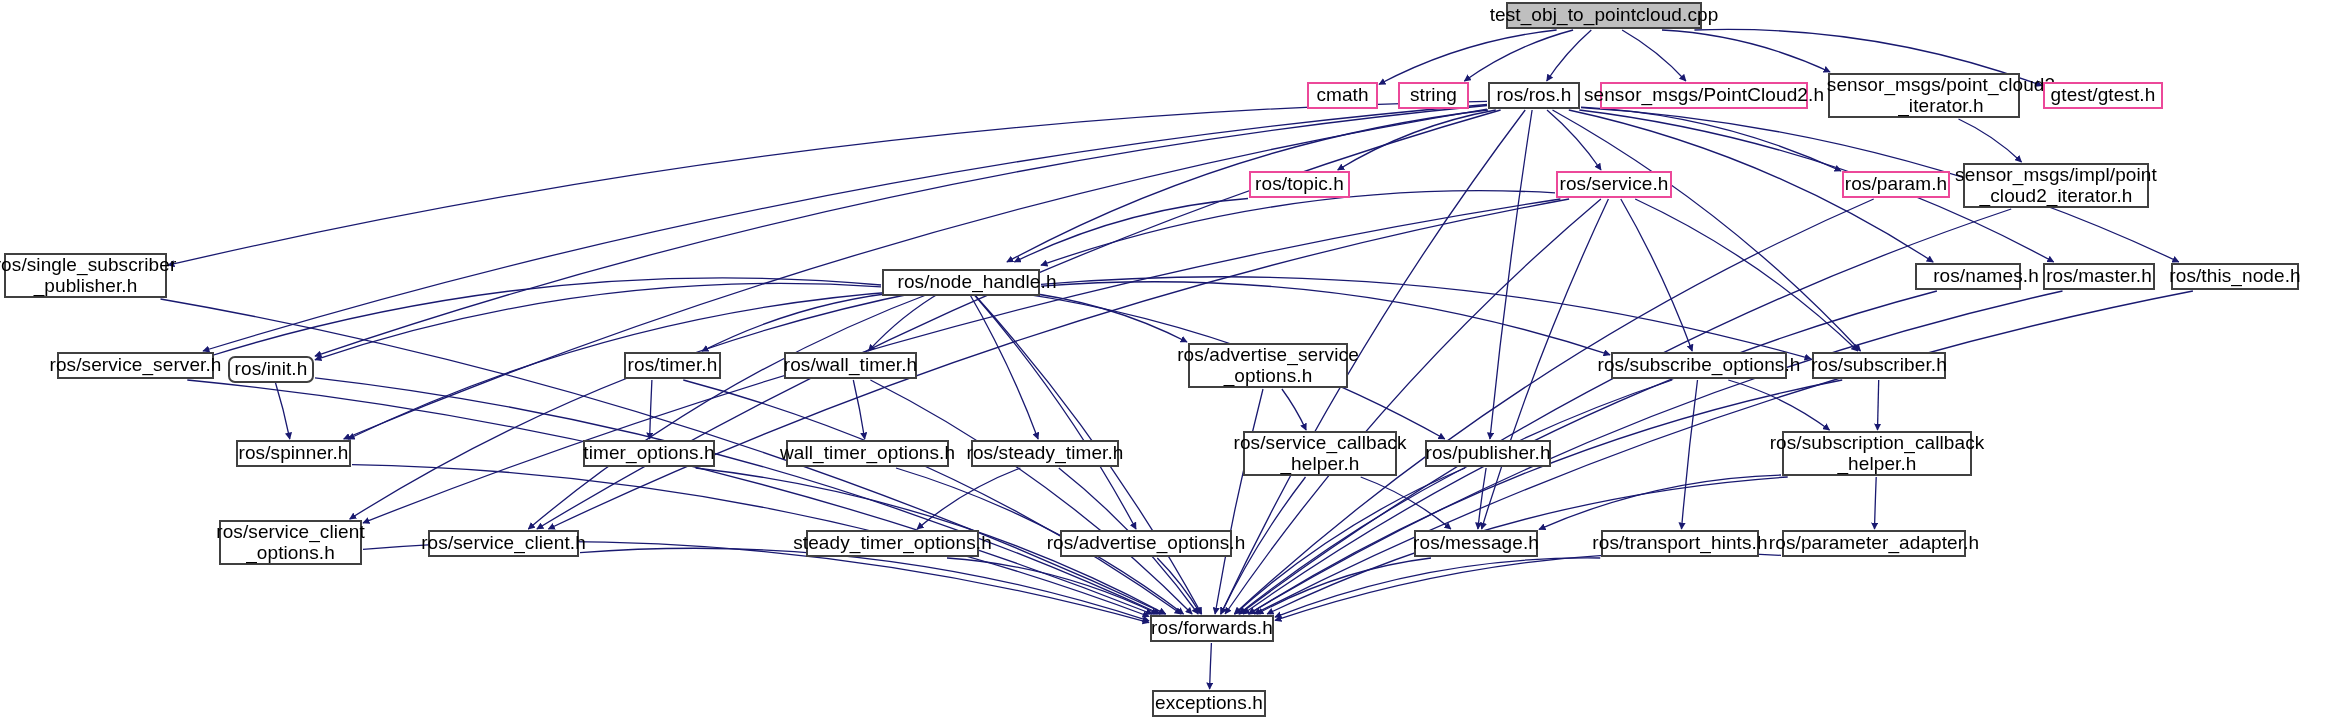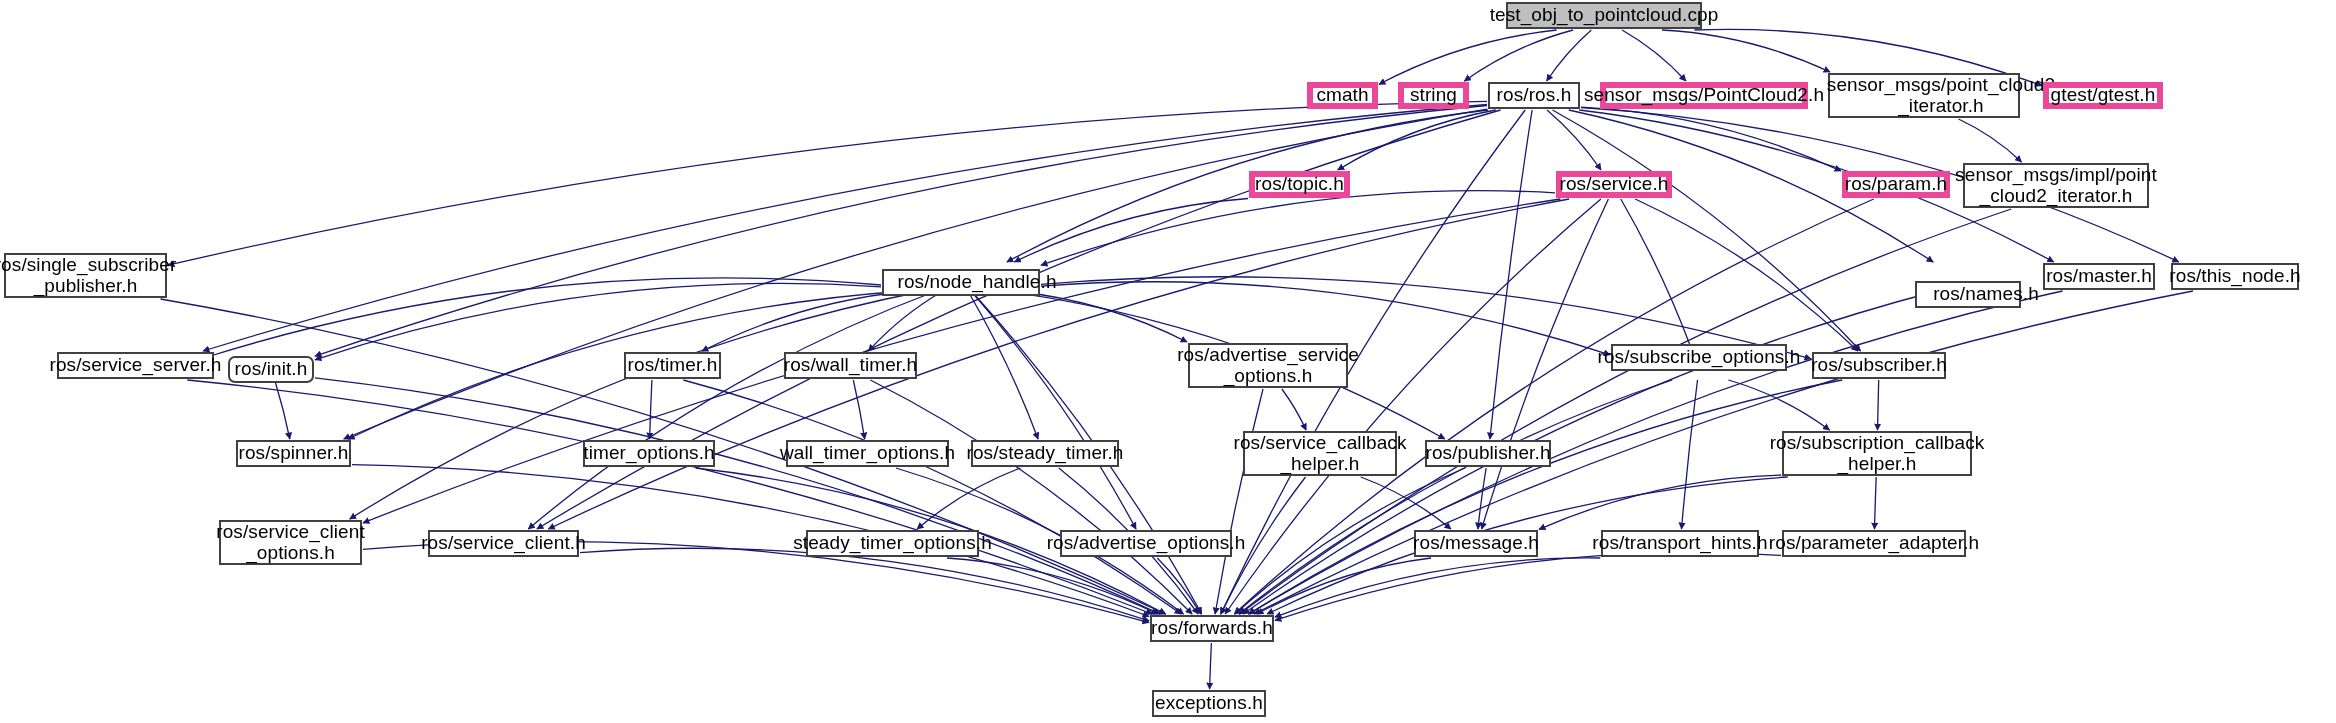--- a/index.html
+++ b/index.html
@@ -24,21 +24,21 @@
     pointer-events: none;
   }
   .node {
     position: absolute;
     box-sizing: border-box;
     display: flex;
     align-items: center;
     justify-content: center;
     text-align: center;
     background: #ffffff;
-    border: 6px solid #ec4899;
+    border: 2px solid #ec4899;
     color: #000000;
     font-size: 19px;
     line-height: 1.1;
     white-space: pre;
     letter-spacing: 0.1px;
     z-index: 5;
   }
   .node.strong {
     border: 2px solid #404040;
   }
@@ -154,30 +154,30 @@
 _iterator.h</div>
       <div class="node" style="left: 2043px; top: 82px; width: 120px; height: 27px;">gtest/gtest.h</div>
       <div class="node" style="left: 1249px; top: 171px; width: 101px; height: 27px;">ros/topic.h</div>
       <div class="node" style="left: 1556px; top: 171px; width: 116px; height: 27px;">ros/service.h</div>
       <div class="node" style="left: 1842px; top: 171px; width: 108px; height: 27px;">ros/param.h</div>
       <div class="node strong" style="left: 1963px; top: 163px; width: 186px; height: 45px;">sensor_msgs/impl/point
 _cloud2_iterator.h</div>
       <div class="node strong" style="left: 4px; top: 253px; width: 163px; height: 45px;">ros/single_subscriber
 _publisher.h</div>
       <div class="node strong" style="left: 882px; top: 269px; width: 158px; height: 27px; padding-left: 32px;">ros/node_handle.h</div>
-      <div class="node strong" style="left: 1915px; top: 281px; width: 106px; height: 27px; padding-left: 36px;">ros/names.h</div>
+      <div class="node strong" style="left: 1915px; top: 263px; width: 106px; height: 27px; padding-left: 36px;">ros/names.h</div>
       <div class="node strong" style="left: 2043px; top: 263px; width: 112px; height: 27px;">ros/master.h</div>
       <div class="node strong" style="left: 2171px; top: 263px; width: 128px; height: 27px;">ros/this_node.h</div>
       <div class="node strong" style="left: 49px; top: 352px; width: 157px; height: 27px; margin-left: 8px;">ros/service_server.h</div>
       <div class="node strong" style="left: 228px; top: 356px; width: 86px; height: 27px; border-radius: 7px;">ros/init.h</div>
       <div class="node strong" style="left: 604px; top: 352px; width: 97px; height: 27px; margin-left: 20px;">ros/timer.h</div>
       <div class="node strong" style="left: 784px; top: 352px; width: 133px; height: 27px;">ros/wall_timer.h</div>
       <div class="node strong" style="left: 1188px; top: 343px; width: 160px; height: 45px;">ros/advertise_service
 _options.h</div>
-      <div class="node strong" style="left: 1611px; top: 344px; width: 176px; height: 27px; text-align: center;">ros/subscribe_options.h</div>
+      <div class="node strong" style="left: 1611px; top: 352px; width: 176px; height: 27px; text-align: center;">ros/subscribe_options.h</div>
       <div class="node strong" style="left: 1812px; top: 352px; width: 134px; height: 27px;">ros/subscriber.h</div>
       <div class="node strong" style="left: 236px; top: 440px; width: 115px; height: 27px;">ros/spinner.h</div>
       <div class="node strong" style="left: 583px; top: 440px; width: 132px; height: 27px;">timer_options.h</div>
       <div class="node strong" style="left: 786px; top: 440px; width: 163px; height: 27px; text-align: center;">wall_timer_options.h</div>
       <div class="node strong" style="left: 971px; top: 440px; width: 148px; height: 27px;">ros/steady_timer.h</div>
       <div class="node strong" style="left: 1243px; top: 431px; width: 154px; height: 45px;">ros/service_callback
 _helper.h</div>
       <div class="node strong" style="left: 1425px; top: 440px; width: 126px; height: 27px;">ros/publisher.h</div>
       <div class="node strong" style="left: 1782px; top: 431px; width: 190px; height: 45px;">ros/subscription_callback
 _helper.h</div>

